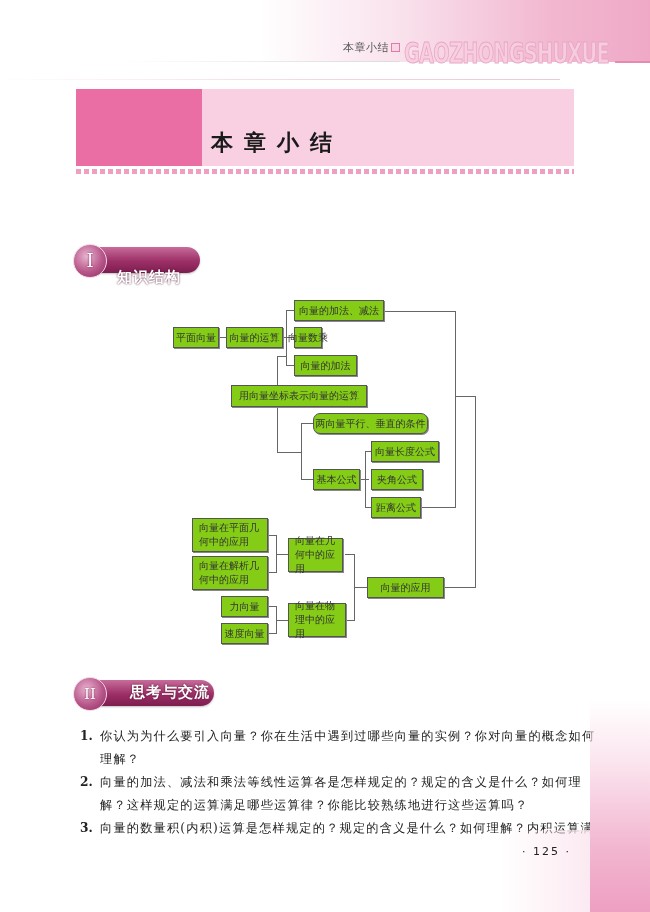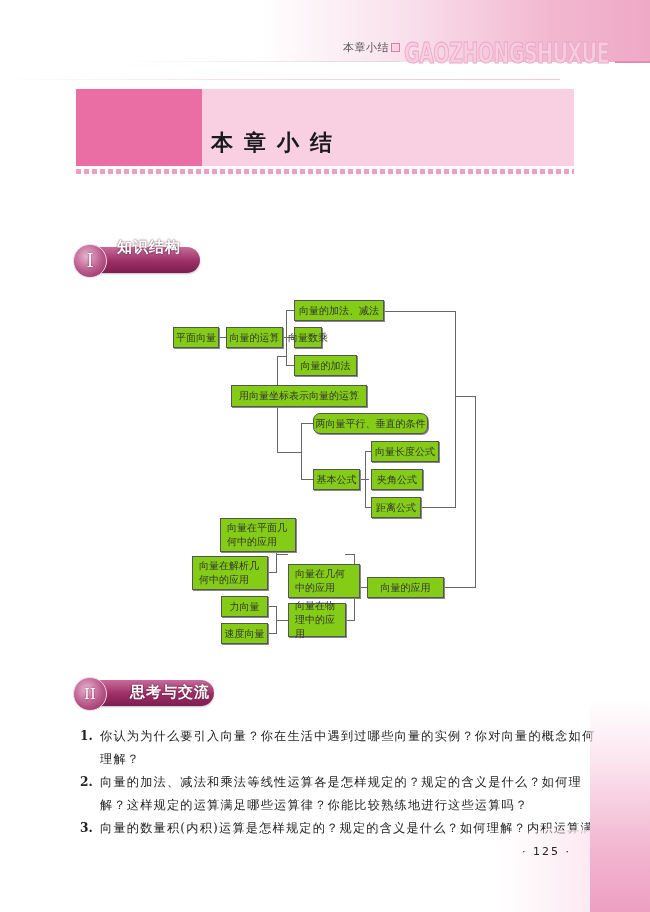--- a/index.html
+++ b/index.html
@@ -116,21 +116,21 @@
 <div class="hdr-brand">GAOZHONGSHUXUE</div>
 
 <div class="banner"></div>
 <div class="banner-left"></div>
 <div class="banner-title">本章小结</div>
 <div class="banner-dots"></div>
 
 <div>
   <div class="badge" style="left:82px; top:247px; width:118px;"></div>
   <div class="badge-circle" style="left:73px; top:244px;">I</div>
-  <div class="badge-label" style="left:117px; top:238px;">知识结构</div>
+  <div class="badge-label" style="left:117px; top:268px;">知识结构</div>
 </div>
 
 <div class="dg">
 
   <div class="ln h" style="left:218px; top:337px; width:8px;"></div>
   <div class="ln h" style="left:282px; top:337px; width:12px;"></div>
   <div class="ln v" style="left:286px; top:310px; height:56px;"></div>
   <div class="ln h" style="left:286px; top:310px; width:8px;"></div>
   <div class="ln h" style="left:286px; top:365px; width:8px;"></div>
   <div class="ln v" style="left:277px; top:356px; height:30px;"></div>
@@ -172,23 +172,23 @@
   <div class="box" style="left:294px; top:300px; width:90px; height:21px;">向量的加法、减法</div>
   <div class="box" style="left:294px; top:327px; width:28px; height:21px;">向量数乘</div>
   <div class="box" style="left:294px; top:355px; width:63px; height:21px;">向量的加法</div>
   <div class="box" style="left:231px; top:385px; width:136px; height:22px;">用向量坐标表示向量的运算</div>
   <div class="box" style="left:313px; top:413px; width:115px; height:21px;border-radius:7px;">两向量平行、垂直的条件</div>
   <div class="box" style="left:313px; top:469px; width:47px; height:21px;">基本公式</div>
   <div class="box" style="left:371px; top:441px; width:68px; height:21px;">向量长度公式</div>
   <div class="box" style="left:371px; top:469px; width:52px; height:21px;">夹角公式</div>
   <div class="box" style="left:371px; top:497px; width:50px; height:21px;">距离公式</div>
 
-  <div class="box two" style="left:192px; top:518px; width:76px; height:34px;margin-left:28px;">向量在平面几何中的应用</div>
+  <div class="box two" style="left:192px; top:518px; width:76px; height:34px;">向量在平面几何中的应用</div>
   <div class="box two" style="left:192px; top:556px; width:76px; height:34px;">向量在解析几何中的应用</div>
-  <div class="box two" style="left:288px; top:564px; width:72px; height:34px;">向量在几何中的应用</div>
+  <div class="box two" style="left:288px; top:538px; width:55px; height:34px;">向量在几何中的应用</div>
   <div class="box" style="left:221px; top:596px; width:47px; height:21px;">力向量</div>
   <div class="box" style="left:221px; top:623px; width:47px; height:21px;">速度向量</div>
   <div class="box two" style="left:288px; top:603px; width:58px; height:34px;">向量在物理中的应用</div>
   <div class="box" style="left:367px; top:577px; width:77px; height:21px;">向量的应用</div>
 </div>
 
 <div>
   <div class="badge" style="left:82px; top:680px; width:132px;"></div>
   <div class="badge-circle" style="left:73px; top:677px; font-size:15px;">II</div>
   <div class="badge-label" style="left:130px; top:683px;">思考与交流</div>

